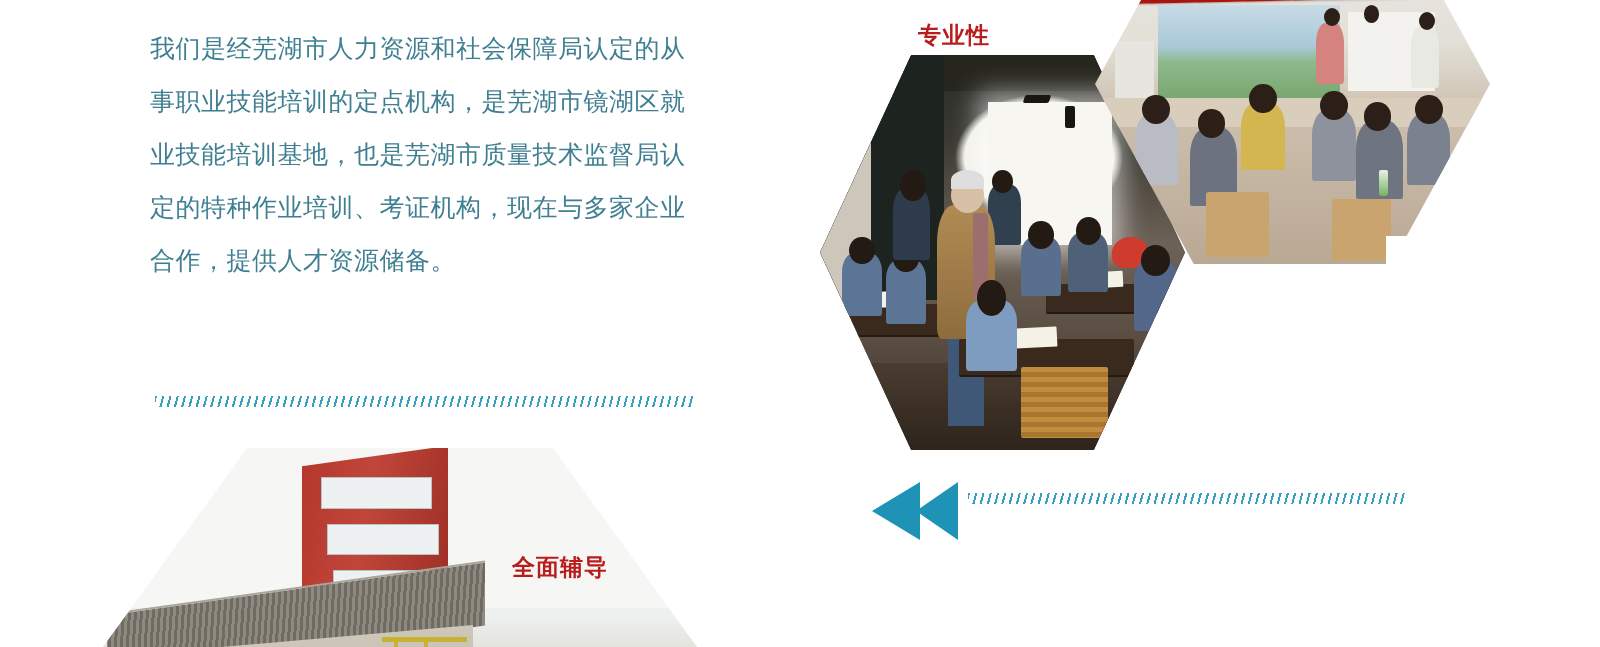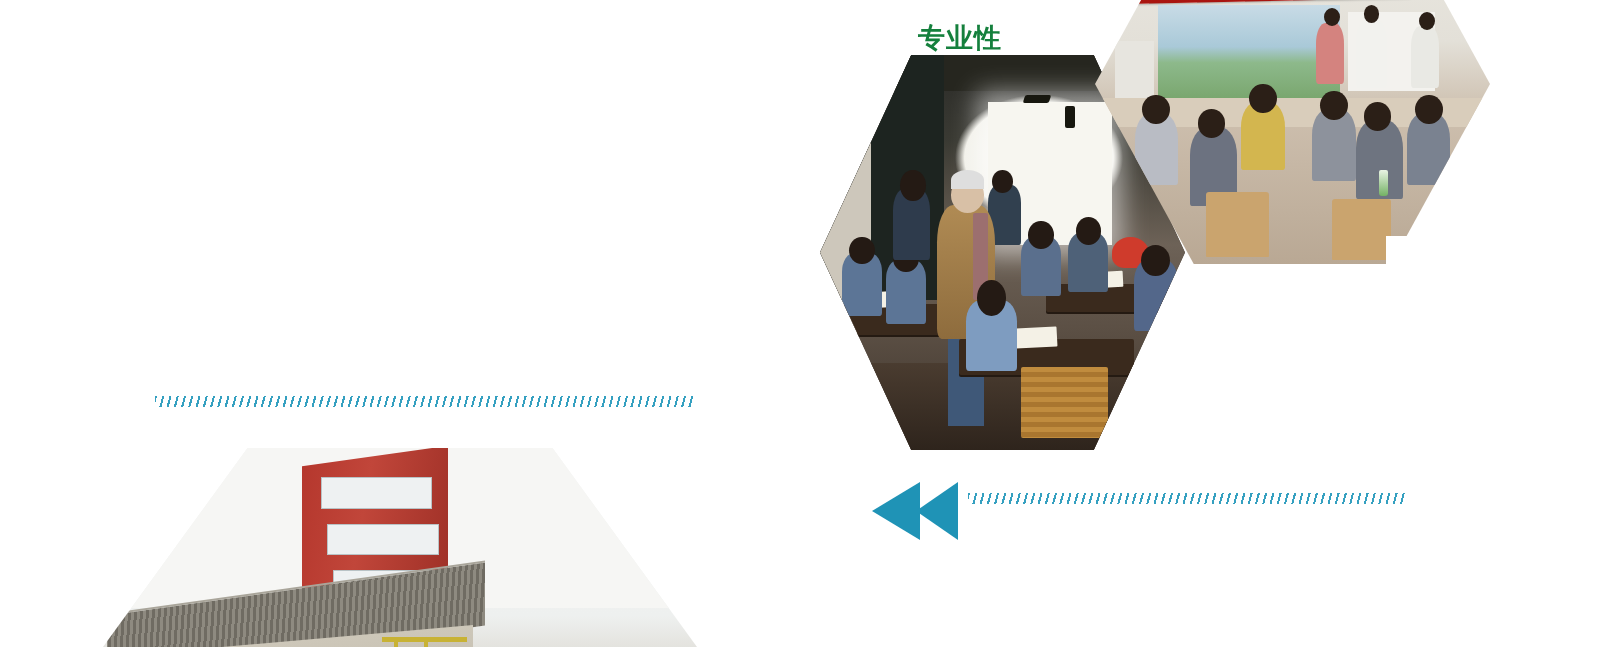--- a/index.html
+++ b/index.html
@@ -20,22 +20,22 @@
     font-size:25px;
     line-height:53px;
     letter-spacing:.5px;
     font-weight:400;
     white-space:pre-wrap;
   }
 
   
   .heading{
     position:absolute;
-    color:#15803d;
-    font-size:27px;
+    color:#b91c1c;
+    font-size:23px;
     font-weight:bold;
     letter-spacing:1px;
     white-space:nowrap;
     z-index:30;
   }
   .heading-pro{left:918px;top:20px;}
   .heading-full{left:512px;top:552px;}
 
   
   .bottom-text{
@@ -160,20 +160,21 @@
   .sc-fork .canopy{position:absolute;left:47%;top:45%;width:14%;height:5px;background:#c8b234;}
 
   
   .wedge{position:absolute;background:#ffffff;z-index:20;}
 </style>
 </head>
 <body>
 
 <div class="stage">
 
+  <div class="intro">我们是经芜湖市人力资源和社会保障局认定的从事职业技能培训的定点机构，是芜湖市镜湖区就业技能培训基地，也是芜湖市质量技术监督局认定的特种作业培训、考证机构，现在与多家企业合作，提供人才资源储备。</div>
 
   <div class="divider divider-left"></div>
 
   <div class="heading heading-pro">专业性</div>
 
   <div class="hex hex-class">
     <div class="scene sc-class">
       <div class="ceiling"></div>
       <div class="wall-dark"></div>
       <div class="wall-left"></div>
@@ -279,15 +280,16 @@
       <div class="roof"></div>
       <div class="wallc"></div>
 
       <div class="canopy"></div>
       <div class="mast"></div>
       <div class="mast2"></div>
 
     </div>
   </div>
 
+  <div class="heading heading-full">全面辅导</div>
 
 
 </div>
 
 </body></html>

